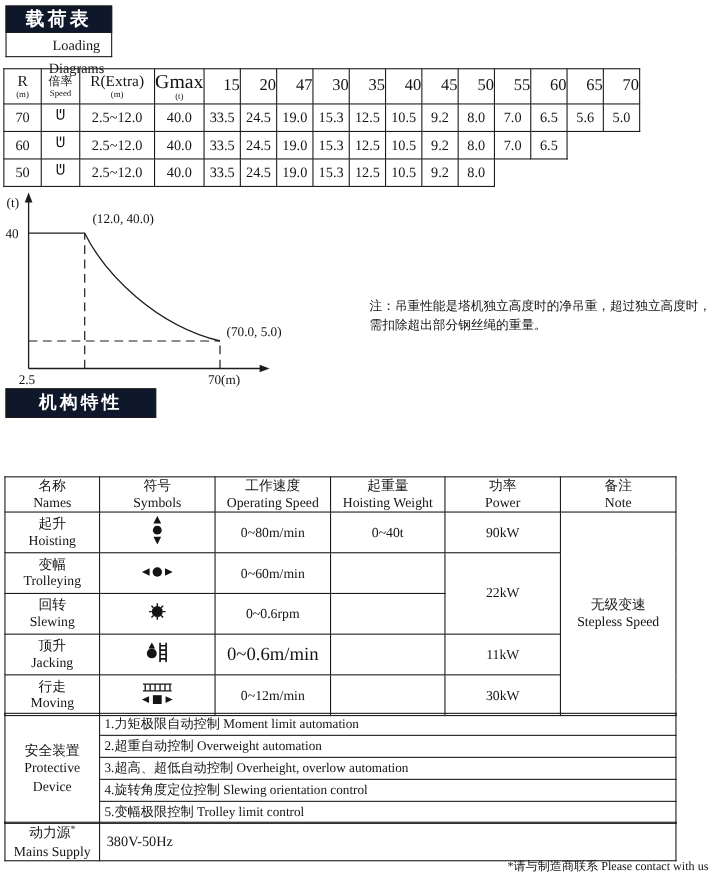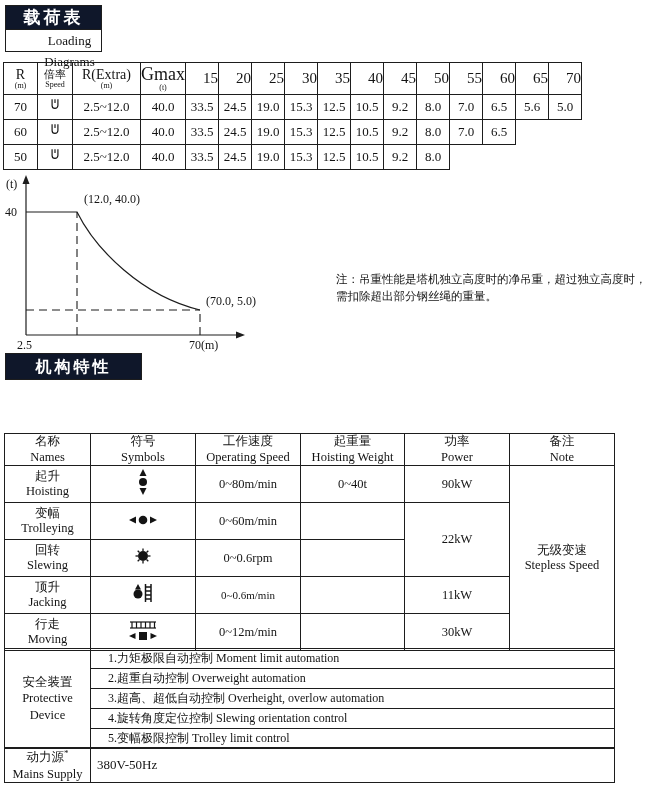--- a/index.html
+++ b/index.html
@@ -45,21 +45,21 @@
   
   #mech{position:absolute;left:4px;top:433px;}
   #mech tr.hrow td{height:30px;}
   #mech tr.brow td{height:36px;}
   .two{font-size:12.5px;line-height:1.25;}
   #mech td .icn{display:inline-block;vertical-align:middle;}
 
   
   #prot{position:absolute;left:4px;top:648px;}
   #prot td{height:19px;font-size:12px;}
-  #prot td.item{text-align:left;padding-left:17px;}
+  #prot td.item{text-align:left;padding-left:4px;}
   #prot td.lbl{font-size:12.5px;line-height:1.3;}
 
   
   #mains{position:absolute;left:4px;top:747px;}
   #mains td{height:34px;}
   #mains td.lbl{font-size:12.5px;line-height:1.3;}
   #mains td.val{text-align:left;padding-left:6px;font-size:13px;}
   sup{font-size:9px;}
 
   
@@ -107,21 +107,21 @@
       <td>
             <div class="hm">R(Extra)</div>
             <div class="hs">(m)</div>
           </td>
       <td>
             <div class="hm" style="font-size:18px">Gmax</div>
             <div class="hs">(t)</div>
           </td>
       <td class="hnum">15</td>
       <td class="hnum">20</td>
-      <td class="hnum">25</td>
+      <td class="hnum">47</td>
       <td class="hnum">30</td>
       <td class="hnum">35</td>
       <td class="hnum">40</td>
       <td class="hnum">45</td>
       <td class="hnum">50</td>
       <td class="hnum">55</td>
       <td class="hnum">60</td>
       <td class="hnum">65</td>
       <td class="hnum">70</td>
     </tr>
@@ -315,21 +315,21 @@
                 <circle cx="5" cy="10" r="4.5" fill="#141414"></circle>
                 <g stroke="#141414" stroke-width="1.5">
                   <line x1="12.5" y1="0" x2="12.5" y2="18"></line>
                   <line x1="18" y1="0" x2="18" y2="18"></line>
                   <line x1="12.5" y1="3" x2="18" y2="3"></line>
                   <line x1="12.5" y1="7" x2="18" y2="7"></line>
                   <line x1="12.5" y1="11" x2="18" y2="11"></line>
                   <line x1="12.5" y1="15" x2="18" y2="15"></line>
                 </g>
               </svg></span></td>
-      <td style="font-size:11px">0~0.6m/min</td>
+      <td style="font-size:17px">0~0.6m/min</td>
       <td></td>
       <td style="font-size:12.5px">11kW</td>
     </tr>
     <tr class="brow">
       <td>
             <div class="two">行走</div>
             <div class="two">Moving</div>
           </td>
       <td><span class="icn"><svg width="34" height="21" viewBox="0 0 34 21">
                 <g stroke="#141414" stroke-width="1.2">
@@ -391,14 +391,15 @@
         <tr>
       <td class="lbl">
         <div><span>动力源</span><sup>*</sup></div>
         <div>Mains Supply</div>
       </td>
       <td class="val">380V-50Hz</td>
     </tr>
   </tbody>
     </table>
 
+  <div id="footer">*请与制造商联系  Please contact with us</div>
 
 </div>
 
 </body></html>

